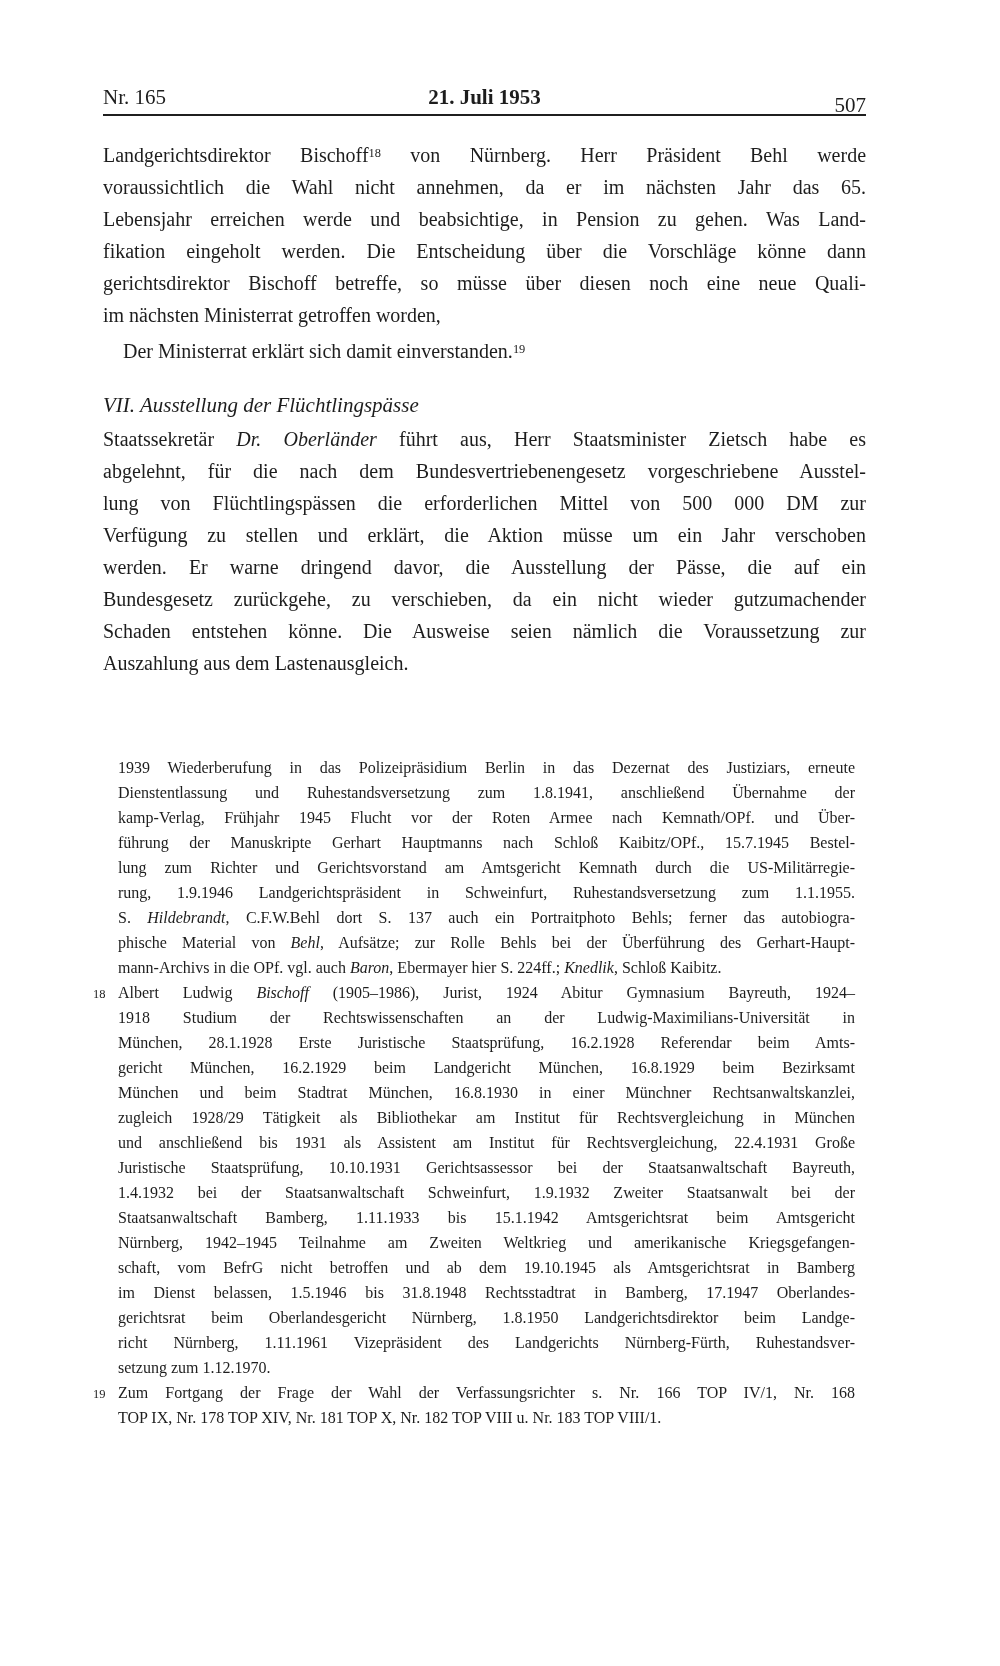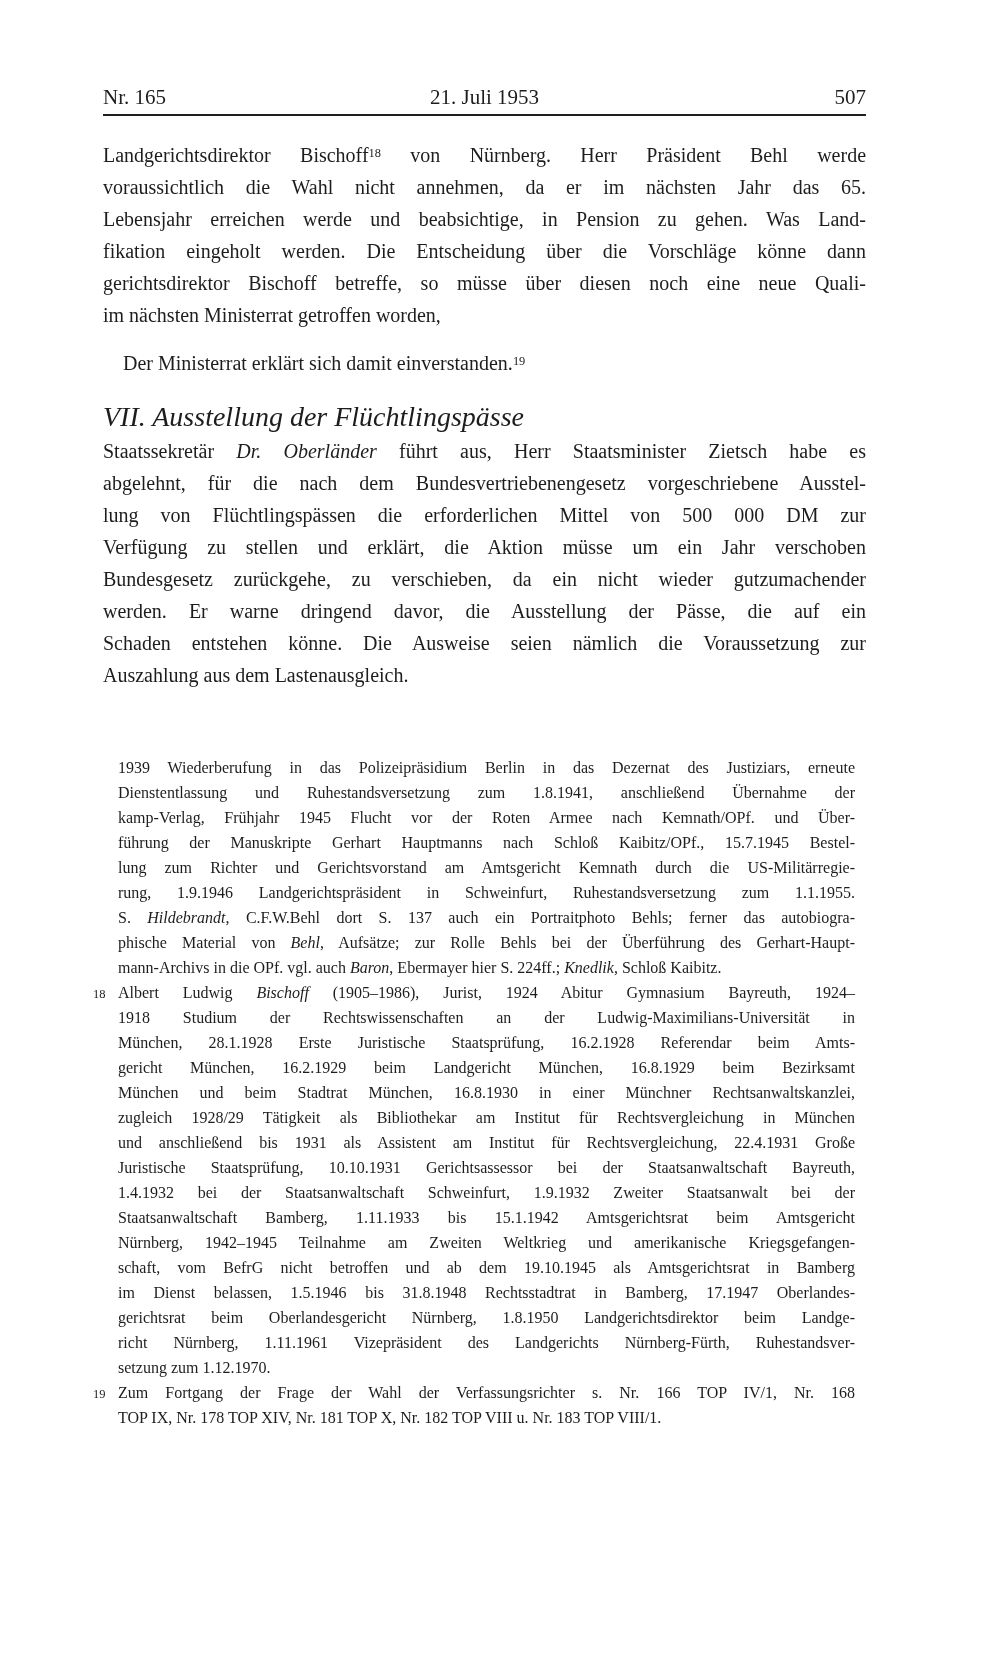--- a/index.html
+++ b/index.html
@@ -11,39 +11,39 @@
     font-family: "Liberation Serif", "DejaVu Serif", serif;
     color: #1d1d1d;
     overflow: hidden;
   }
   .header {
     position: absolute;
     left: 103px; top: 84px; width: 763px; height: 28px;
     font-size: 21px; line-height: 26px;
   }
   .header .h-left  { position: absolute; left: 0; top: 0; }
-  .header .h-center{ position: absolute; left: 50%; top: 0; transform: translateX(-50%); }
-  .header .h-right { position: absolute; right: 0; top: 0; text-align: center; }
+  .header .h-center{ position: absolute; left: 50%; top: 0; transform: translateX(-50%); font-weight: bold; }
+  .header .h-right { position: absolute; right: 0; top: 8px; text-align: center; }
   .rule {
     position: absolute;
     left: 103px; top: 114px; width: 763px; height: 0;
     border-top: 2px solid #1f1f1f;
   }
   .body-text { position: absolute; left: 103px; top: 139px; width: 763px; }
   .blk-para { margin: 0; }
-  .blk-para.indented { margin-top: 16px; }
+  .blk-para.indented { margin-top: 4px; }
   .blk-heading { margin: 22px 0 2px 0; }
   .body-line {
     font-size: 20px; line-height: 32px;
     text-align: justify; text-align-last: justify;
   }
   .body-line.last { text-align-last: left; }
   .blk-indent .body-line { padding-left: 20px; }
   .heading-line {
-    font-size: 28px; line-height: 32px;
+    font-size: 21px; line-height: 32px;
     font-style: italic; text-align: left; text-align-last: left;
   }
   .footnotes { position: absolute; left: 92px; top: 755px; width: 763px; }
   .fn-row { position: relative; padding-left: 26px; }
   .fn-num {
     position: absolute; left: 1px; top: 2px;
     font-size: 12.5px; line-height: 25px;
   }
   .fn-line {
     font-size: 16px; line-height: 25px;
@@ -82,22 +82,22 @@
         <div class="body-line last">Der Ministerrat erklärt sich damit einverstanden.<sup>19</sup></div>
       </div>
       <div class="blk-heading">
         <div class="heading-line last">VII. Ausstellung der Flüchtlingspässe</div>
       </div>
       <div class="blk-para">
         <div class="body-line">Staatssekretär <i>Dr. Oberländer</i> führt aus, Herr Staatsminister Zietsch habe es</div>
         <div class="body-line">abgelehnt, für die nach dem Bundesvertriebenengesetz vorgeschriebene Ausstel-</div>
         <div class="body-line">lung von Flüchtlingspässen die erforderlichen Mittel von 500 000 DM zur</div>
         <div class="body-line">Verfügung zu stellen und erklärt, die Aktion müsse um ein Jahr verschoben</div>
+        <div class="body-line">werden. Er warne dringend davor, die Ausstellung der Pässe, die auf ein</div>
         <div class="body-line">Bundesgesetz zurückgehe, zu verschieben, da ein nicht wieder gutzumachender</div>
-        <div class="body-line">werden. Er warne dringend davor, die Ausstellung der Pässe, die auf ein</div>
         <div class="body-line">Schaden entstehen könne. Die Ausweise seien nämlich die Voraussetzung zur</div>
         <div class="body-line last">Auszahlung aus dem Lastenausgleich.</div>
       </div>
     </div>
   <div class="footnotes" id="footnotes">
       <div class="fn-row">
         <div class="fn-text">
           <div class="fn-line">1939 Wiederberufung in das Polizeipräsidium Berlin in das Dezernat des Justiziars, erneute</div>
           <div class="fn-line">Dienstentlassung und Ruhestandsversetzung zum 1.8.1941, anschließend Übernahme der</div>
           <div class="fn-line">kamp-Verlag, Frühjahr 1945 Flucht vor der Roten Armee nach Kemnath/OPf. und Über-</div>

